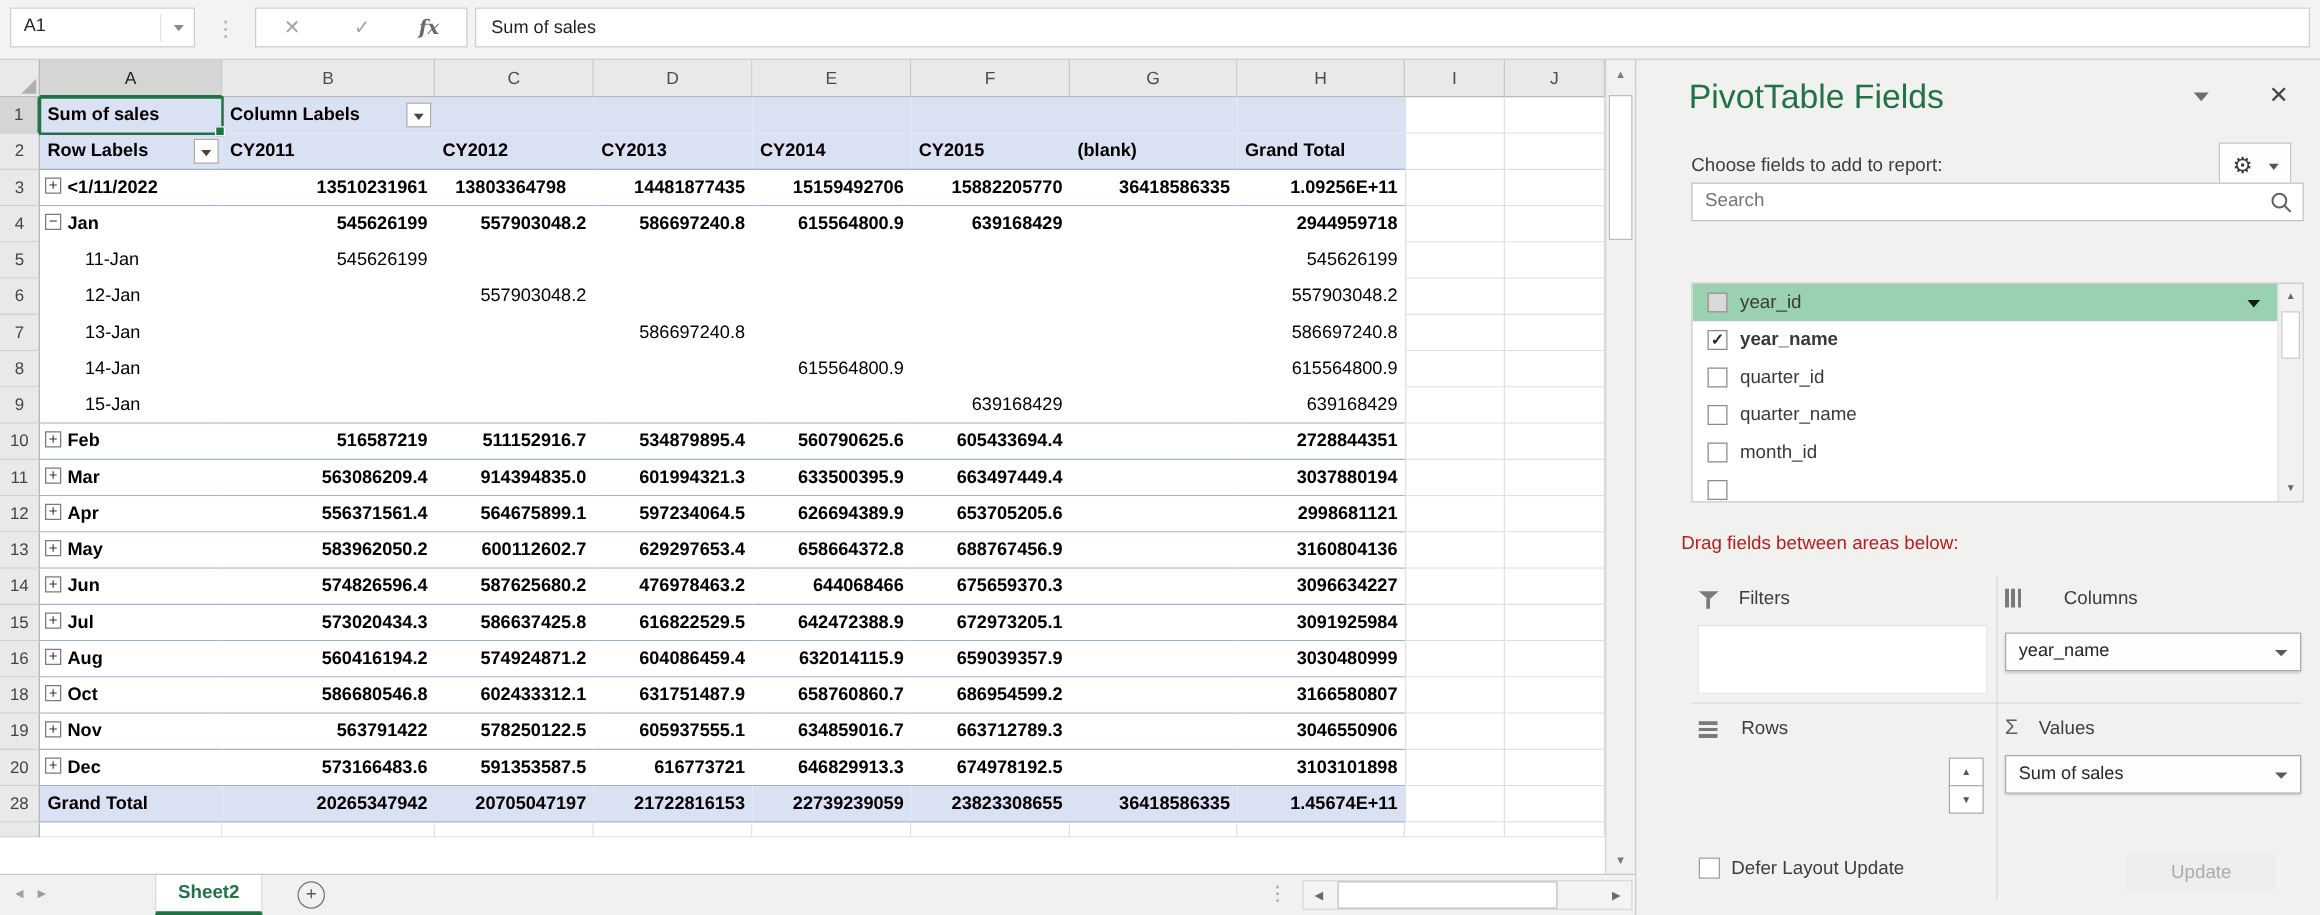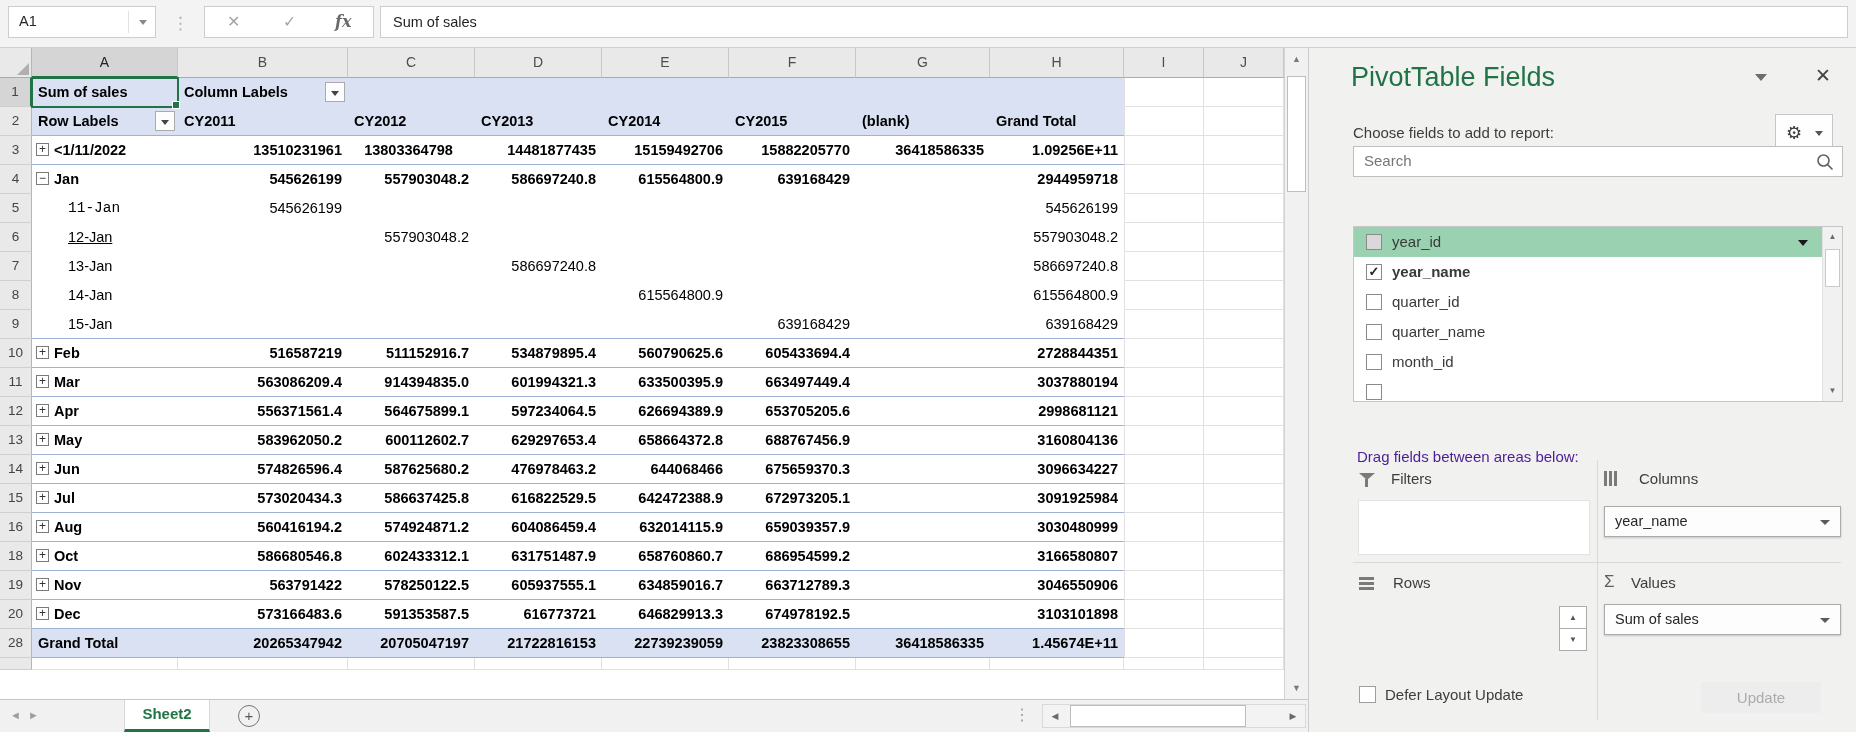--- a/index.html
+++ b/index.html
@@ -78,21 +78,21 @@
   .f-row{position:relative;height:30px;line-height:30px;font-size:15px;color:#3a3a3a;}
   .f-row.hl{background:#9ad1b0;}
   .cb{position:absolute;left:12px;top:7px;width:16px;height:16px;background:#fff;border:1px solid #8a8a8a;box-sizing:border-box;text-align:center;line-height:14px;font-size:13px;font-weight:bold;color:#262626;}
   .cb.gray{background:#d9d9d9;}
   .f-name{position:absolute;left:38px;top:0;}
   .f-dd{position:absolute;right:34px;top:13px;width:0;height:0;border-left:5px solid transparent;border-right:5px solid transparent;border-top:6px solid #1a1a1a;}
   .l-scroll{position:absolute;right:0;top:0;width:20px;height:174px;background:#f1f1f1;border-left:1px solid #e1e1e1;box-sizing:border-box;}
   .l-scroll .u{position:absolute;top:0;width:100%;text-align:center;font-size:8px;color:#6a6a6a;line-height:20px;}
   .l-scroll .d{position:absolute;bottom:0;width:100%;text-align:center;font-size:8px;color:#6a6a6a;line-height:20px;}
   .l-thumb{position:absolute;left:2px;top:22px;width:15px;height:38px;background:#fff;border:1px solid #c9c9c9;box-sizing:border-box;}
-  .p-drag{position:absolute;left:48px;top:378px;font-size:15px;color:#4c1d95;margin-top:22px;}
+  .p-drag{position:absolute;left:36px;top:378px;font-size:15px;color:#b91c1c;}
   .a-label{position:absolute;font-size:15px;color:#3d3d3d;}
   .funnel{position:absolute;width:16px;height:16px;}
   .funnel .t{position:absolute;left:0;top:1px;width:0;height:0;border-left:8px solid transparent;border-right:8px solid transparent;border-top:7px solid #7a7a7a;}
   .funnel .s{position:absolute;left:6px;top:7px;width:3px;height:8px;background:#7a7a7a;}
   .colsicon{position:absolute;width:14px;height:15px;background:linear-gradient(90deg,#7a7a7a 0 3px,transparent 3px 5px,#7a7a7a 5px 8px,transparent 8px 10px,#7a7a7a 10px 13px,transparent 13px);}
   .rowsicon{position:absolute;width:15px;height:14px;background:linear-gradient(180deg,#7a7a7a 0 3px,transparent 3px 5px,#7a7a7a 5px 8px,transparent 8px 10px,#7a7a7a 10px 13px,transparent 13px);}
   .sigma{position:absolute;font-size:17px;color:#5f5f5f;}
   .dropzone{position:absolute;background:#fff;border:1px solid #e3e3e3;box-sizing:border-box;}
   .pill{position:absolute;height:31px;background:#fdfdfd;border:1px solid #ababab;box-sizing:border-box;box-shadow:0 1px 2px rgba(0,0,0,0.18);font-size:14.5px;color:#262626;line-height:29px;padding-left:10px;}
   .pill i{position:absolute;right:10px;top:13px;width:0;height:0;border-left:5px solid transparent;border-right:5px solid transparent;border-top:5px solid #5a5a5a;}
@@ -194,34 +194,34 @@
         <div class="cell num b" style="width: 127px;">586697240.8</div>
         <div class="cell num b" style="width: 127px;">615564800.9</div>
         <div class="cell num b" style="width: 127px;">639168429</div>
         <div class="cell num b" style="width: 134px;"></div>
         <div class="cell num b" style="width: 134px;">2944959718</div>
         <div class="cell plain first" style="width: 80px;"></div>
         <div class="cell plain" style="width: 80px;"></div>
       </div>
       <div class="grow">
         <div class="rn">5</div>
-        <div class="cell lab" style="width: 146px; padding-left: 36px; font-family: Liberation Mono, monospace;"><span>11-Jan</span></div>
+        <div class="cell lab" style="width: 146px; padding-left: 36px;"><span>11-Jan</span></div>
         <div class="cell num" style="width: 170px;">545626199</div>
         <div class="cell num" style="width: 127px;"></div>
         <div class="cell num" style="width: 127px;"></div>
         <div class="cell num" style="width: 127px;"></div>
         <div class="cell num" style="width: 127px;"></div>
         <div class="cell num" style="width: 134px;"></div>
         <div class="cell num" style="width: 134px;">545626199</div>
         <div class="cell plain first" style="width: 80px;"></div>
         <div class="cell plain" style="width: 80px;"></div>
       </div>
       <div class="grow">
         <div class="rn">6</div>
-        <div class="cell lab" style="width: 146px; padding-left: 36px; text-decoration: underline;"><span>12-Jan</span></div>
+        <div class="cell lab" style="width: 146px; padding-left: 36px;"><span>12-Jan</span></div>
         <div class="cell num" style="width: 170px;"></div>
         <div class="cell num" style="width: 127px;">557903048.2</div>
         <div class="cell num" style="width: 127px;"></div>
         <div class="cell num" style="width: 127px;"></div>
         <div class="cell num" style="width: 127px;"></div>
         <div class="cell num" style="width: 134px;"></div>
         <div class="cell num" style="width: 134px;">557903048.2</div>
         <div class="cell plain first" style="width: 80px;"></div>
         <div class="cell plain" style="width: 80px;"></div>
       </div>
@@ -495,21 +495,21 @@
       </div>
     </div>
     <div class="p-drag">Drag fields between areas below:</div>
 
     <div class="funnel" style="left:50px;top:424px;">
         <span class="t"></span>
         <span class="s"></span>
       </div>
     <div class="a-label" style="left:82px;top:422px;">Filters</div>
     <div class="colsicon" style="left:295px;top:423px;"></div>
-    <div class="a-label" style="left:330px;top:422px;">Columns</div>
+    <div class="a-label" style="left:342px;top:422px;">Columns</div>
     <div class="dropzone" style="left:49px;top:452px;width:232px;height:55px;"></div>
     <div id="colspills" style="position: absolute; left: 295px; top: 458px; width: 237px; height: 49px;">
         <div class="pill" style="left: 0px; top: 0px; width: 237px;"><span>year_name</span><i></i></div>
       </div>
 
     <div class="vdiv"></div>
     <div class="hdiv"></div>
 
     <div class="rowsicon" style="left:50px;top:529px;"></div>
     <div class="a-label" style="left:84px;top:526px;">Rows</div>

